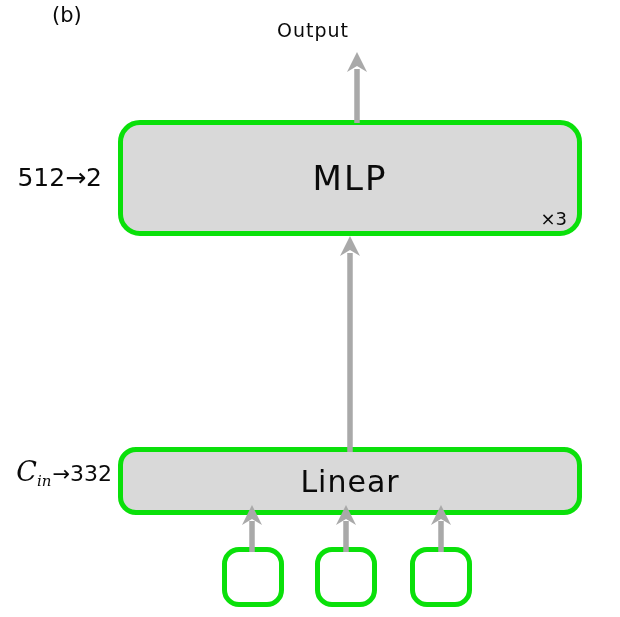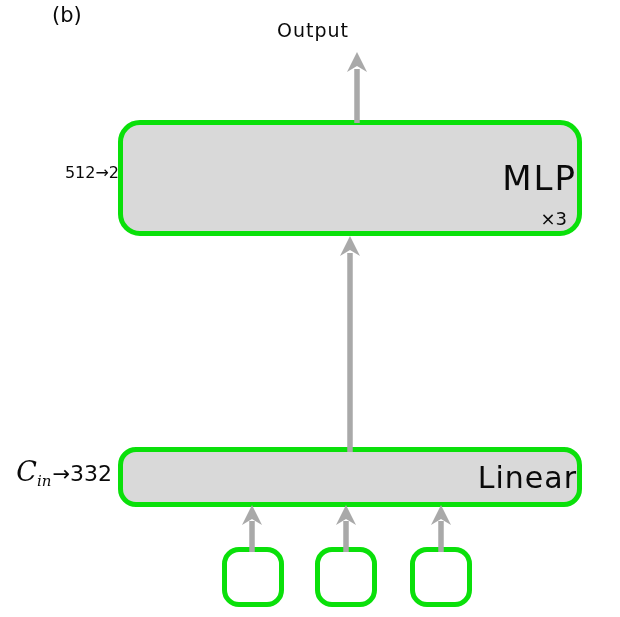--- a/index.html
+++ b/index.html
@@ -25,46 +25,45 @@
   }
   .block {
     position: absolute;
     box-sizing: border-box;
     left: 118px;
     width: 464px;
     border: 5px solid var(--border_green, #0ae00a);
     background: var(--block_fill, #d9d9d9);
     display: flex;
     align-items: center;
-    justify-content: flex-end;
+    justify-content: center;
   }
   .mlp-block {
     top: 120px; height: 116px;
     border-radius: 22px;
   }
   .mlp-label { font-size: 34px; letter-spacing: 2px; }
   .repeat-badge {
     position: absolute;
     right: 10px; bottom: 2px;
     font-size: 18px;
   }
   .linear-block {
-    top: 447px; height: 60px;
+    top: 447px; height: 68px;
     border-radius: 18px;
   }
   .linear-label { font-size: 30px; letter-spacing: 1px; }
   .io-label {
     position: absolute;
     text-align: right;
     white-space: nowrap;
   }
   .mlp-io {
     left: 0; top: 163px; width: 102px;
-    font-size: 16px;
-    padding-left: 17px;
+    font-size: 25px;
   }
   .linear-io {
     left: 0; top: 456px; width: 112px;
     font-size: 22px;
   }
   .math-var {
     font-family: "DejaVu Serif", serif;
     font-style: italic;
     font-size: 27px;
   }

